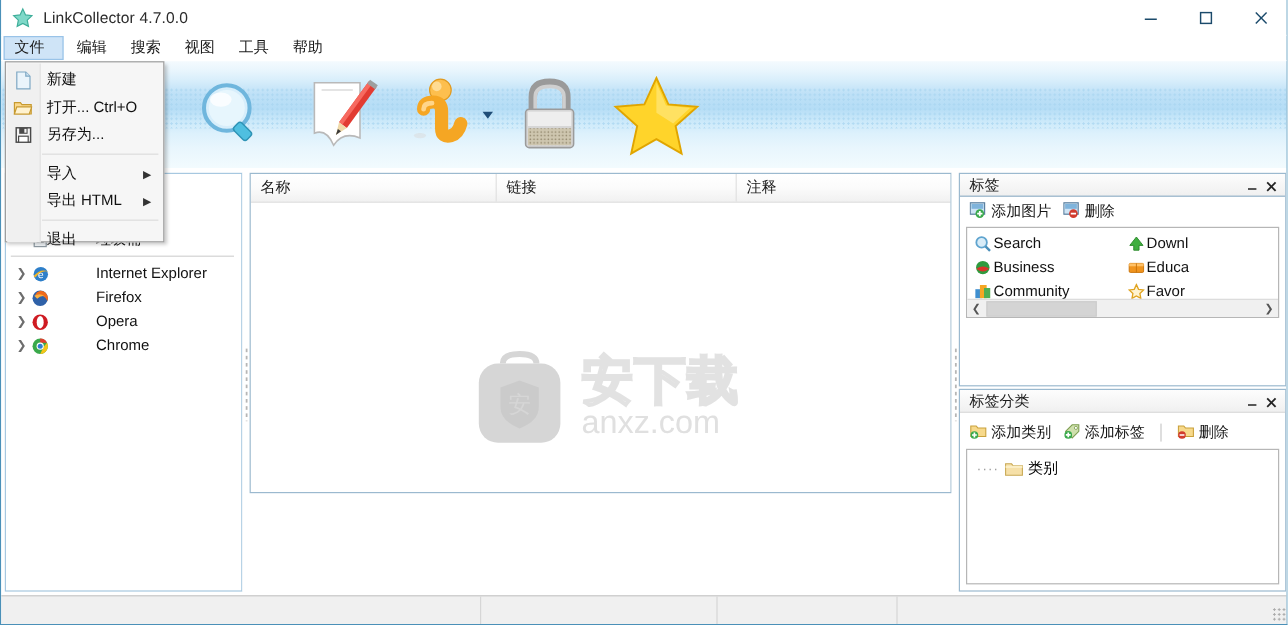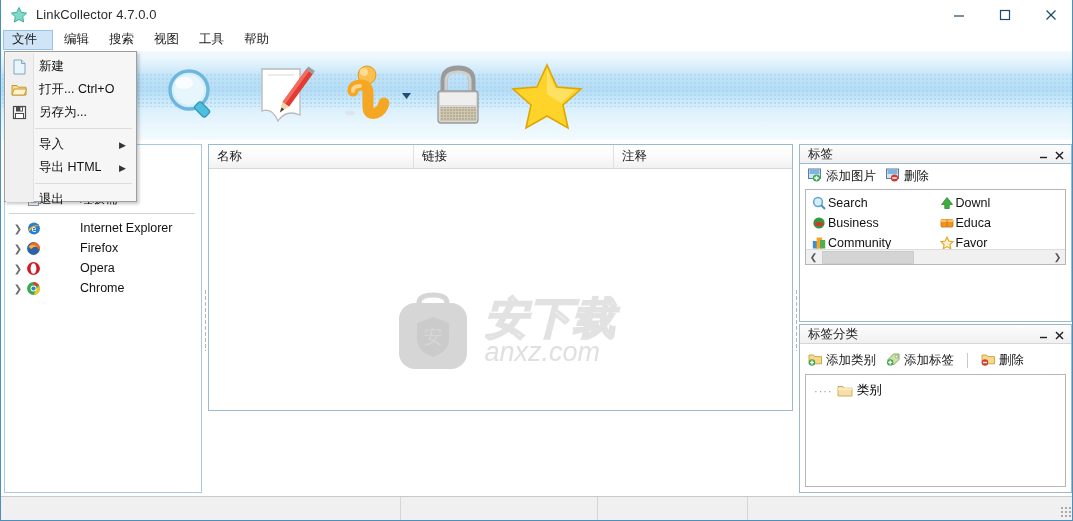--- a/index.html
+++ b/index.html
@@ -146,21 +146,21 @@
   #listbody { position: relative; height: 323px; background:#fff; }
 
   
   #watermark {
     position: absolute; left: 50%; top: 50%;
     transform: translate(-50%,-50%);
     display: flex; align-items: center; opacity: 1;
     pointer-events: none;
   }
   #watermark .wm-text {
-    display: flex; flex-direction: column; margin-left: 4px; font-style: italic;
+    display: flex; flex-direction: column; margin-left: 4px;
   }
   #watermark .wm-cn {
     font-size: 43px; font-weight: bold; color: transparent;
     -webkit-text-stroke: 2px #e2e2e2;
     letter-spacing: 1px; line-height: 44px;
     font-family: "DejaVu Sans", sans-serif;
   }
   #watermark .wm-en {
     font-size: 27px; color: #e0e0e0; letter-spacing: 0px; line-height: 28px;
     margin-top: -2px;

